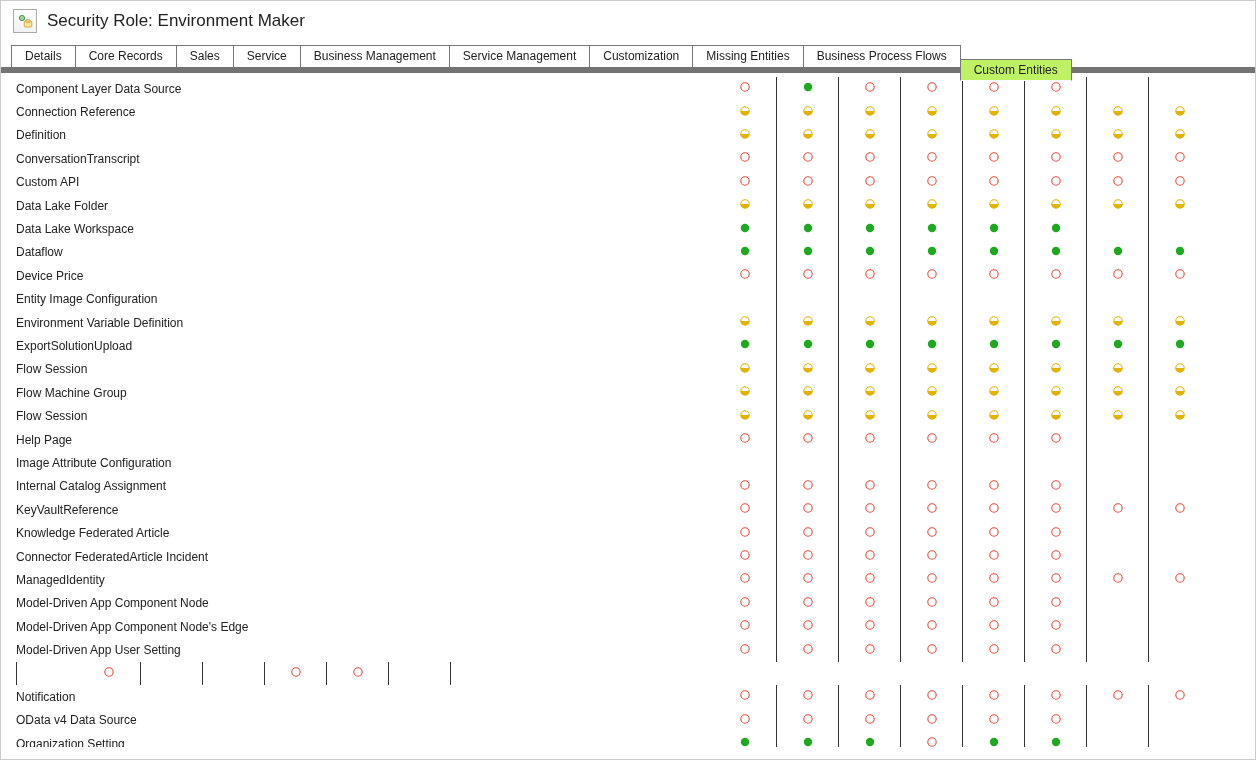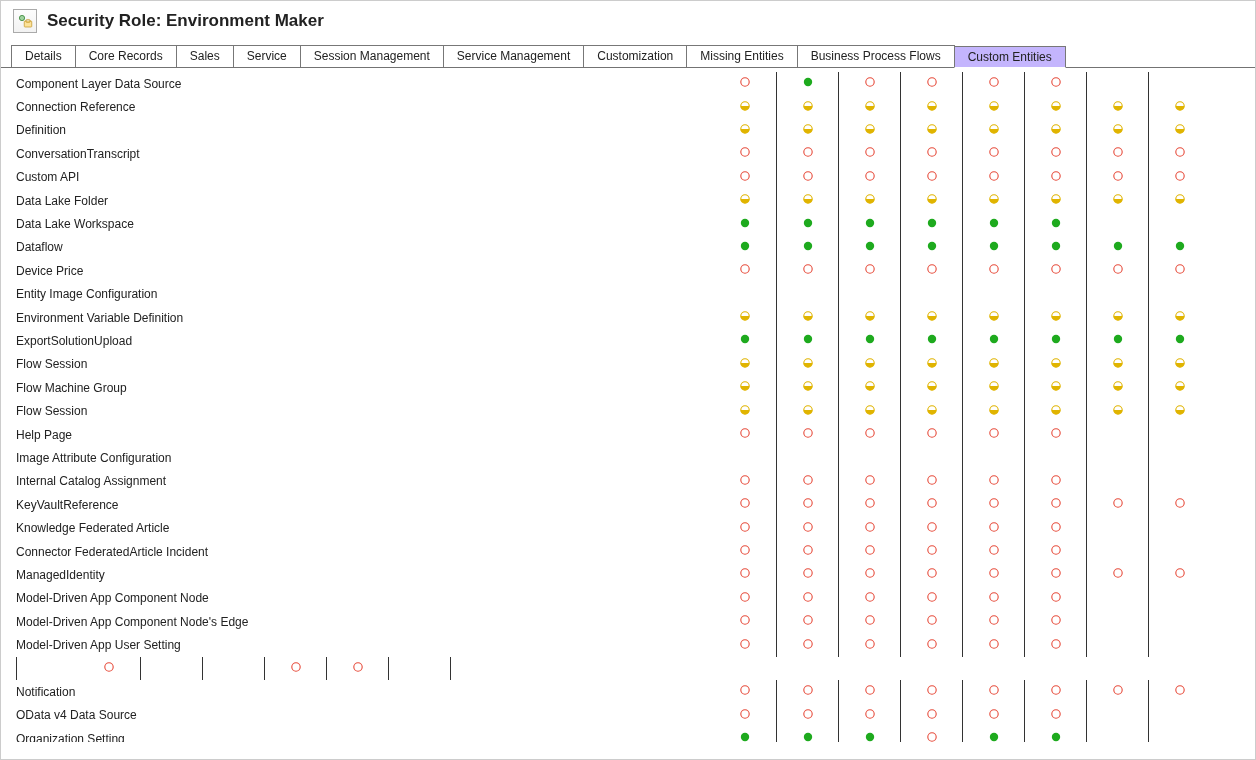--- a/index.html
+++ b/index.html
@@ -25,40 +25,40 @@
     margin-right: 10px;
     border: 1px solid #aaa;
     background: linear-gradient(#fdfdfd,#f2f2f2);
     display: inline-flex;
     align-items: center;
     justify-content: center;
   }
   .header-icon svg { width: 18px; height: 18px; }
   .header-title {
     font-size: 17px;
-    font-weight: 700;
+    font-weight: 400;
   }
   .tabs {
     display: flex;
     padding-left: 10px;
-    border-bottom: 1px solid #737373;
+    border-bottom: 6px solid #737373;
   }
   .tab {
     border: 1px solid #777;
     border-bottom: none;
     padding: 3px 13px;
     margin-right: -1px;
     background: #fff;
     cursor: pointer;
     font-size: 12px;
     position: relative;
   }
   .tab.active {
-    background: #c4b5fd;
-    top: 1px;
+    background: #bef264;
+    top: 14px;
     border-bottom: 1px solid #fff;
   }
   .grid {
     margin-top: 4px;
     overflow-y: auto;
     height: 670px;
   }
   .row {
     display: flex;
     align-items: center;
@@ -97,21 +97,21 @@
     </svg>
   </span>
   <span class="header-title">Security Role: Environment Maker</span>
 </div>
 
 <div class="tabs" id="tabs">
     <div class="tab">Details</div>
     <div class="tab">Core Records</div>
     <div class="tab">Sales</div>
     <div class="tab">Service</div>
-    <div class="tab">Session Management</div>
+    <div class="tab">Business Management</div>
     <div class="tab">Service Management</div>
     <div class="tab">Customization</div>
     <div class="tab">Missing Entities</div>
     <div class="tab">Business Process Flows</div>
     <div class="tab active">Custom Entities</div>
   </div>
 
 <div class="grid" id="grid">
     <div class="row">
       <div class="entity-name">Component Layer Data Source</div>

